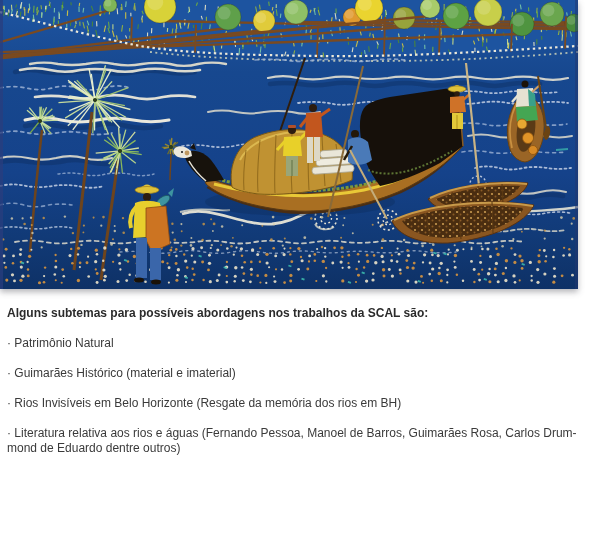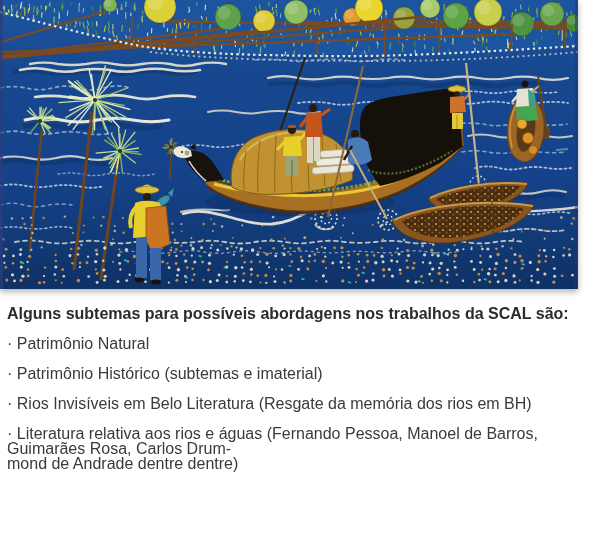--- a/index.html
+++ b/index.html
@@ -2,22 +2,22 @@
 <html><head>
 <meta charset="utf-8">
 <style>
   html,body{margin:0;padding:0;background:#ffffff;}
   body{width:600px;height:540px;font-family:"Liberation Sans",sans-serif;}
   .page{position:relative;width:600px;height:540px;background:#ffffff;overflow:hidden;}
   .artwork{position:absolute;left:0;top:0;margin:0;width:578px;height:289px;
            box-shadow:0 3px 6px rgba(90,90,100,.45);}
   .artwork svg{display:block;}
   .text-block{position:absolute;left:7px;top:306px;width:589px;}
-  .intro{font-weight:bold;color:#2b2b2b;font-size:16px;line-height:15px;margin:0 0 15px 0;}
-  .bullet{color:#3a3a3a;font-size:16px;line-height:15px;margin:0 0 15px 0;white-space:pre-line;}
+  .intro{font-weight:bold;color:#2b2b2b;font-size:12px;line-height:15px;margin:0 0 15px 0;}
+  .bullet{color:#3a3a3a;font-size:12px;line-height:15px;margin:0 0 15px 0;white-space:pre-line;}
 </style>
 </head>
 <body>
 
 <div class="page">
 
   <figure class="artwork">
     <svg id="pt" viewBox="0 0 578 289" width="578" height="289">
       <defs>
         <linearGradient id="waterGrad" x1="0" y1="0" x2="0" y2="1">
@@ -1119,18 +1119,18 @@
       </g>
 
       <rect x="0" y="0" width="3" height="289" fill="#2a3d7e" opacity="0.75"></rect>
       <rect x="575" y="0" width="3" height="289" fill="#22356e" opacity="0.5"></rect>
     </svg>
   </figure>
 
   <section class="text-block">
     <p class="intro">Alguns subtemas para possíveis abordagens nos trabalhos da SCAL são:</p>
     <p class="bullet">· Patrimônio Natural</p>
-    <p class="bullet">· Patrimônio Histórico (subtemas e imaterial)</p>
-    <p class="bullet">· Rios Invisíveis em Belo Literatura (Resgate da memória dos rios em BH)</p>
+    <p class="bullet">· Guimarães Histórico (material e imaterial)</p>
+    <p class="bullet">· Rios Invisíveis em Belo Horizonte (Resgate da memória dos rios em BH)</p>
     <p class="bullet">· Literatura relativa aos rios e águas (Fernando Pessoa, Manoel de Barros, Guimarães Rosa, Carlos Drum-
-mond de Andrade dentre dentre)</p>
+mond de Eduardo dentre outros)</p>
   </section>
 </div>
 
 </body></html>

